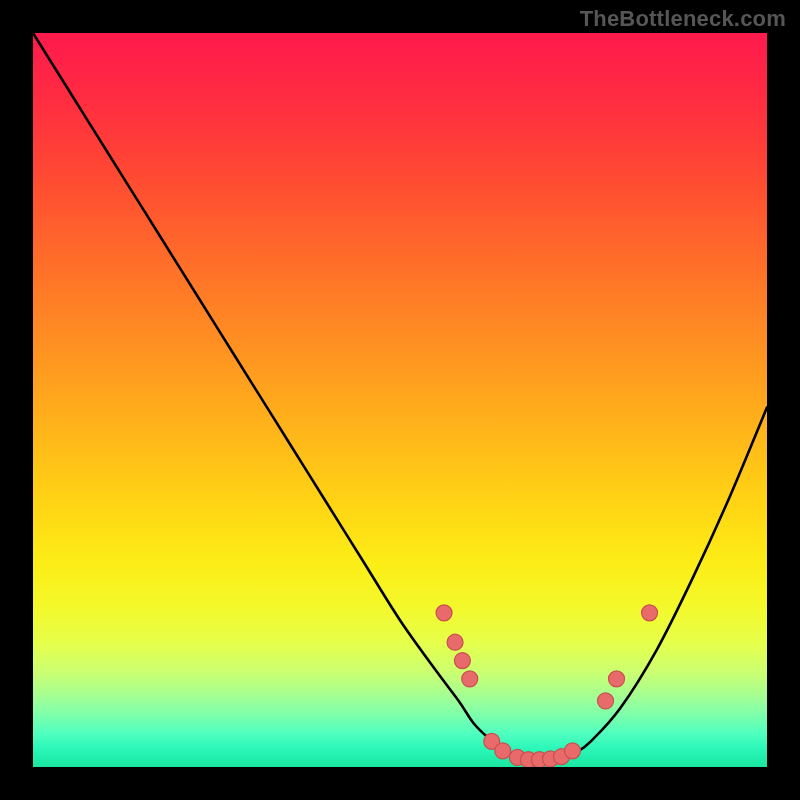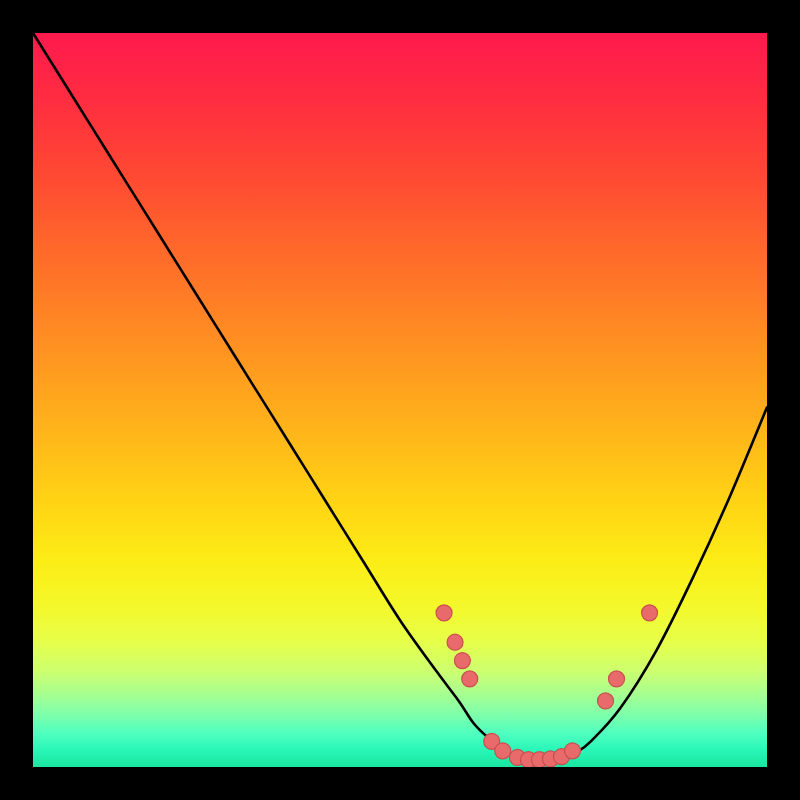--- a/index.html
+++ b/index.html
@@ -59,20 +59,21 @@
   .dot {
     fill: #e96a6a;
     stroke: #c94f4f;
     stroke-width: 1.2;
   }
 </style>
 </head>
 <body>
 
 <div class="outer">
+  <div class="attribution">TheBottleneck.com</div>
 
   <div class="plot">
     <div class="gradient"></div>
     <svg class="curve" viewBox="0 0 734 734" preserveAspectRatio="none">
       <path id="curve-path" fill="none" stroke="#000" stroke-width="2.6" stroke-linecap="round" stroke-linejoin="round" d="M 0.00 0.00 C 6.12 9.79, 24.47 39.15, 36.70 58.72 C 48.93 78.29, 61.17 97.87, 73.40 117.44 C 85.63 137.01, 97.87 156.59, 110.10 176.16 C 122.33 195.73, 134.57 215.31, 146.80 234.88 C 159.03 254.45, 171.27 274.03, 183.50 293.60 C 195.73 313.17, 207.97 332.75, 220.20 352.32 C 232.43 371.89, 244.67 391.47, 256.90 411.04 C 269.13 430.61, 281.37 450.19, 293.60 469.76 C 305.83 489.33, 318.07 508.91, 330.30 528.48 C 342.53 548.05, 354.77 568.85, 367.00 587.20 C 379.23 605.55, 393.91 625.12, 403.70 638.58 C 413.49 652.04, 419.60 659.38, 425.72 667.94 C 431.84 676.50, 435.51 683.84, 440.40 689.96 C 445.29 696.08, 450.19 700.36, 455.08 704.64 C 459.97 708.92, 464.87 712.59, 469.76 715.65 C 474.65 718.71, 479.55 721.15, 484.44 722.99 C 489.33 724.83, 494.23 726.05, 499.12 726.66 C 504.01 727.27, 508.91 726.90, 513.80 726.66 C 518.69 726.42, 523.59 726.42, 528.48 725.19 C 533.37 723.97, 538.27 722.13, 543.16 719.32 C 548.05 716.51, 550.50 715.65, 557.84 708.31 C 565.18 700.97, 576.19 690.57, 587.20 675.28 C 598.21 659.99, 611.67 638.58, 623.90 616.56 C 636.13 594.54, 648.37 568.85, 660.60 543.16 C 672.83 517.47, 685.07 490.56, 697.30 462.42 C 709.53 434.28, 727.88 389.02, 734.00 374.34"></path>
       <g id="dots">
           <circle cx="411.04" cy="579.86" r="8" class="dot"></circle>
           <circle cx="422.05" cy="609.22" r="8" class="dot"></circle>
           <circle cx="429.39" cy="627.57" r="8" class="dot"></circle>
           <circle cx="436.73" cy="645.92" r="8" class="dot"></circle>

